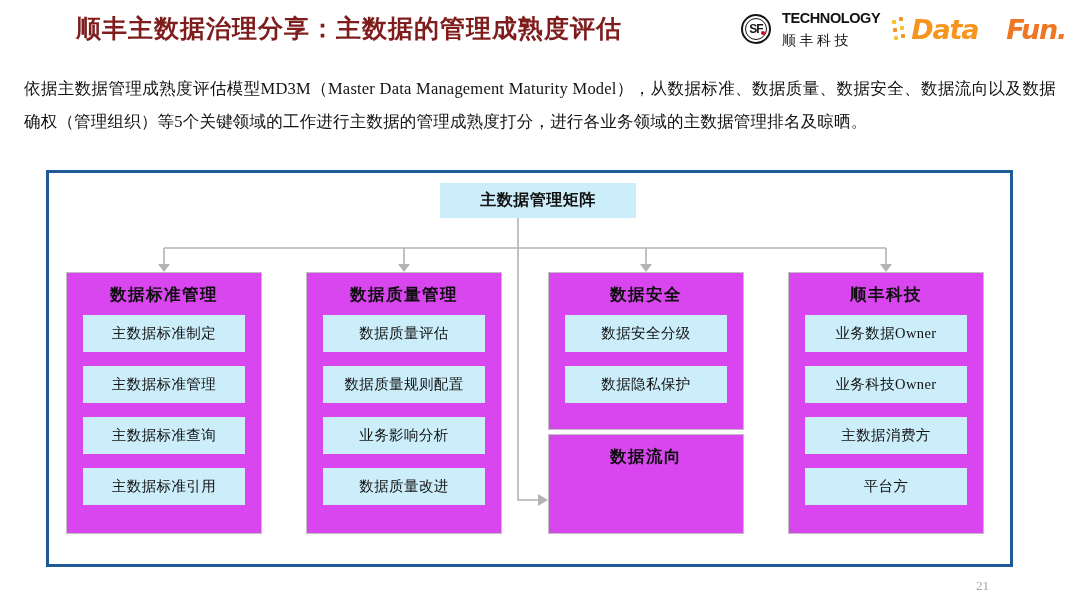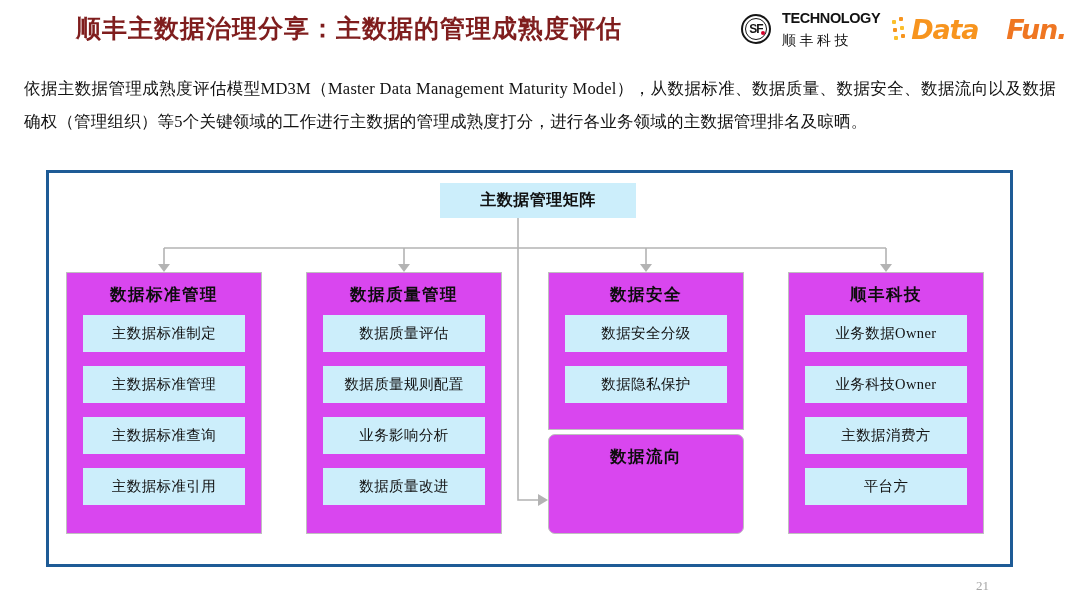--- a/index.html
+++ b/index.html
@@ -209,21 +209,21 @@
     justify-content: center;
     font-size: 14.5px;
     color: #111;
     font-weight: normal;
     letter-spacing: 0.4px;
   }
 
   #col-0 { left: 66px;  top: 272px; width: 196px; height: 262px; }
   #col-1 { left: 306px; top: 272px; width: 196px; height: 262px; }
   #col-2 { left: 548px; top: 272px; width: 196px; height: 158px; }
-  #col-3 { left: 548px; top: 434px; width: 196px; height: 100px; border-radius: 7px; }
+  #col-3 { left: 548px; top: 434px; width: 196px; height: 100px; }
   #col-4 { left: 788px; top: 272px; width: 196px; height: 262px; }
 
   
   #page-number {
     position: absolute;
     left: 976px;
     top: 578px;
     font-size: 13px;
     color: #a6a6a6;
     font-family: Liberation Serif, serif;

